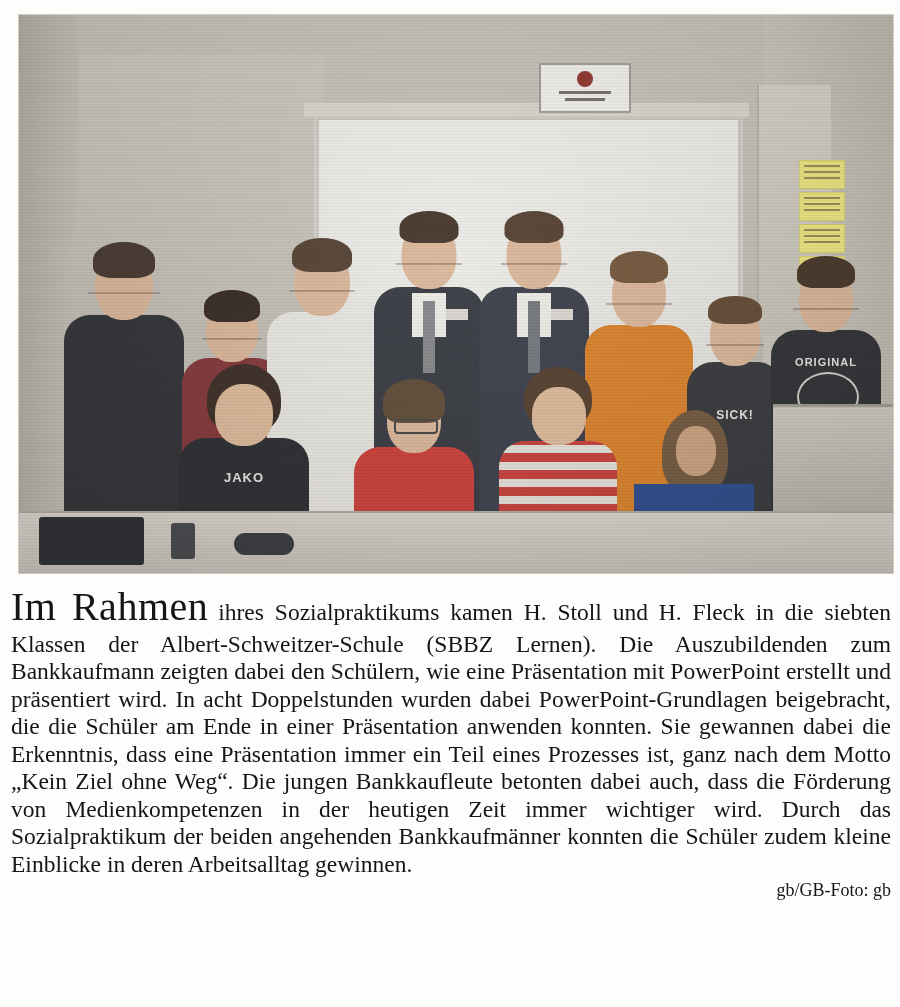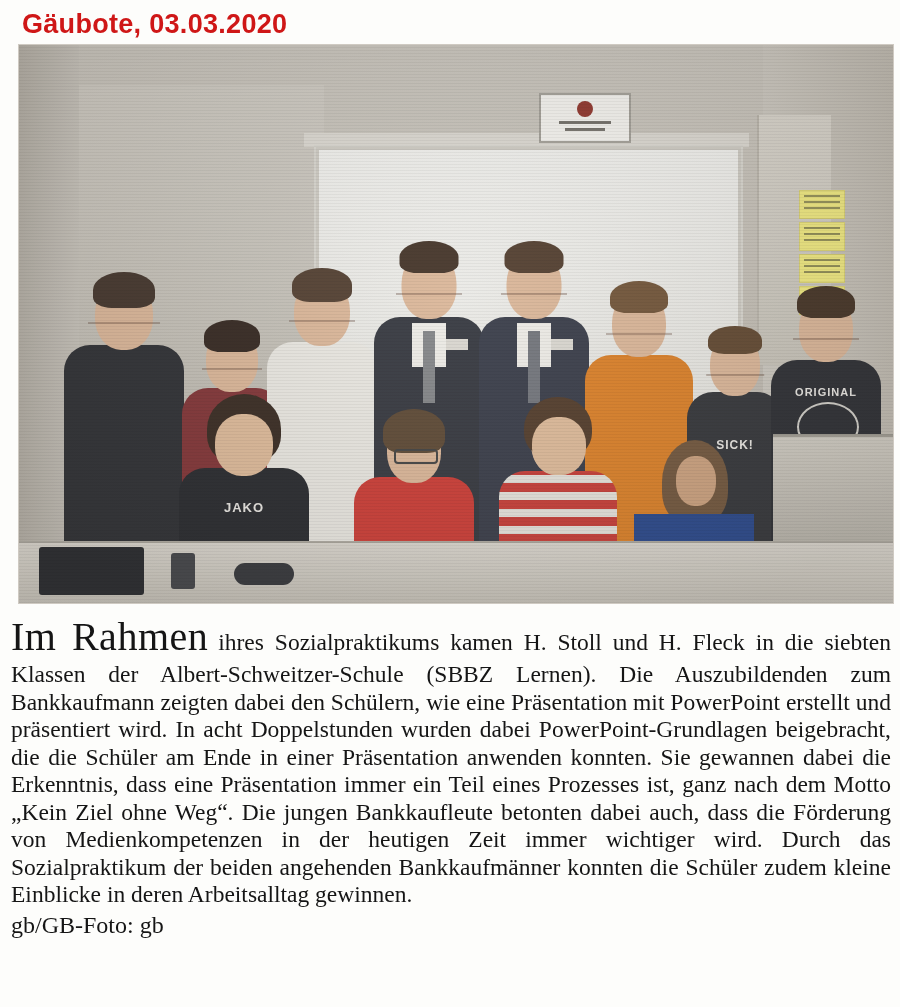--- a/index.html
+++ b/index.html
@@ -184,31 +184,31 @@
   }
   .lead {
     font-size: 40px;
     font-family: "Liberation Serif", serif;
     letter-spacing: 0.5px;
     padding-right: 10px;
     white-space: nowrap;
   }
   .byline {
     margin-top: 2px;
-    font-size: 24px;
+    text-align: right;
+    font-size: 18px;
     font-family: "Liberation Serif", serif;
     color: #151515;
   }
 </style>
 </head>
 <body>
 
 <div class="page">
 
-  <div class="source-line">Gäubote, 03.03.2020</div>
 
   <div class="photo-wrap">
     <div class="wall"></div>
     <div class="wall-left"></div>
     <div class="wall-right"></div>
     <div class="proj-screen"></div>
     <div class="board-frame-top"></div>
     <div class="whiteboard"></div>
     <div class="door"></div>
 

